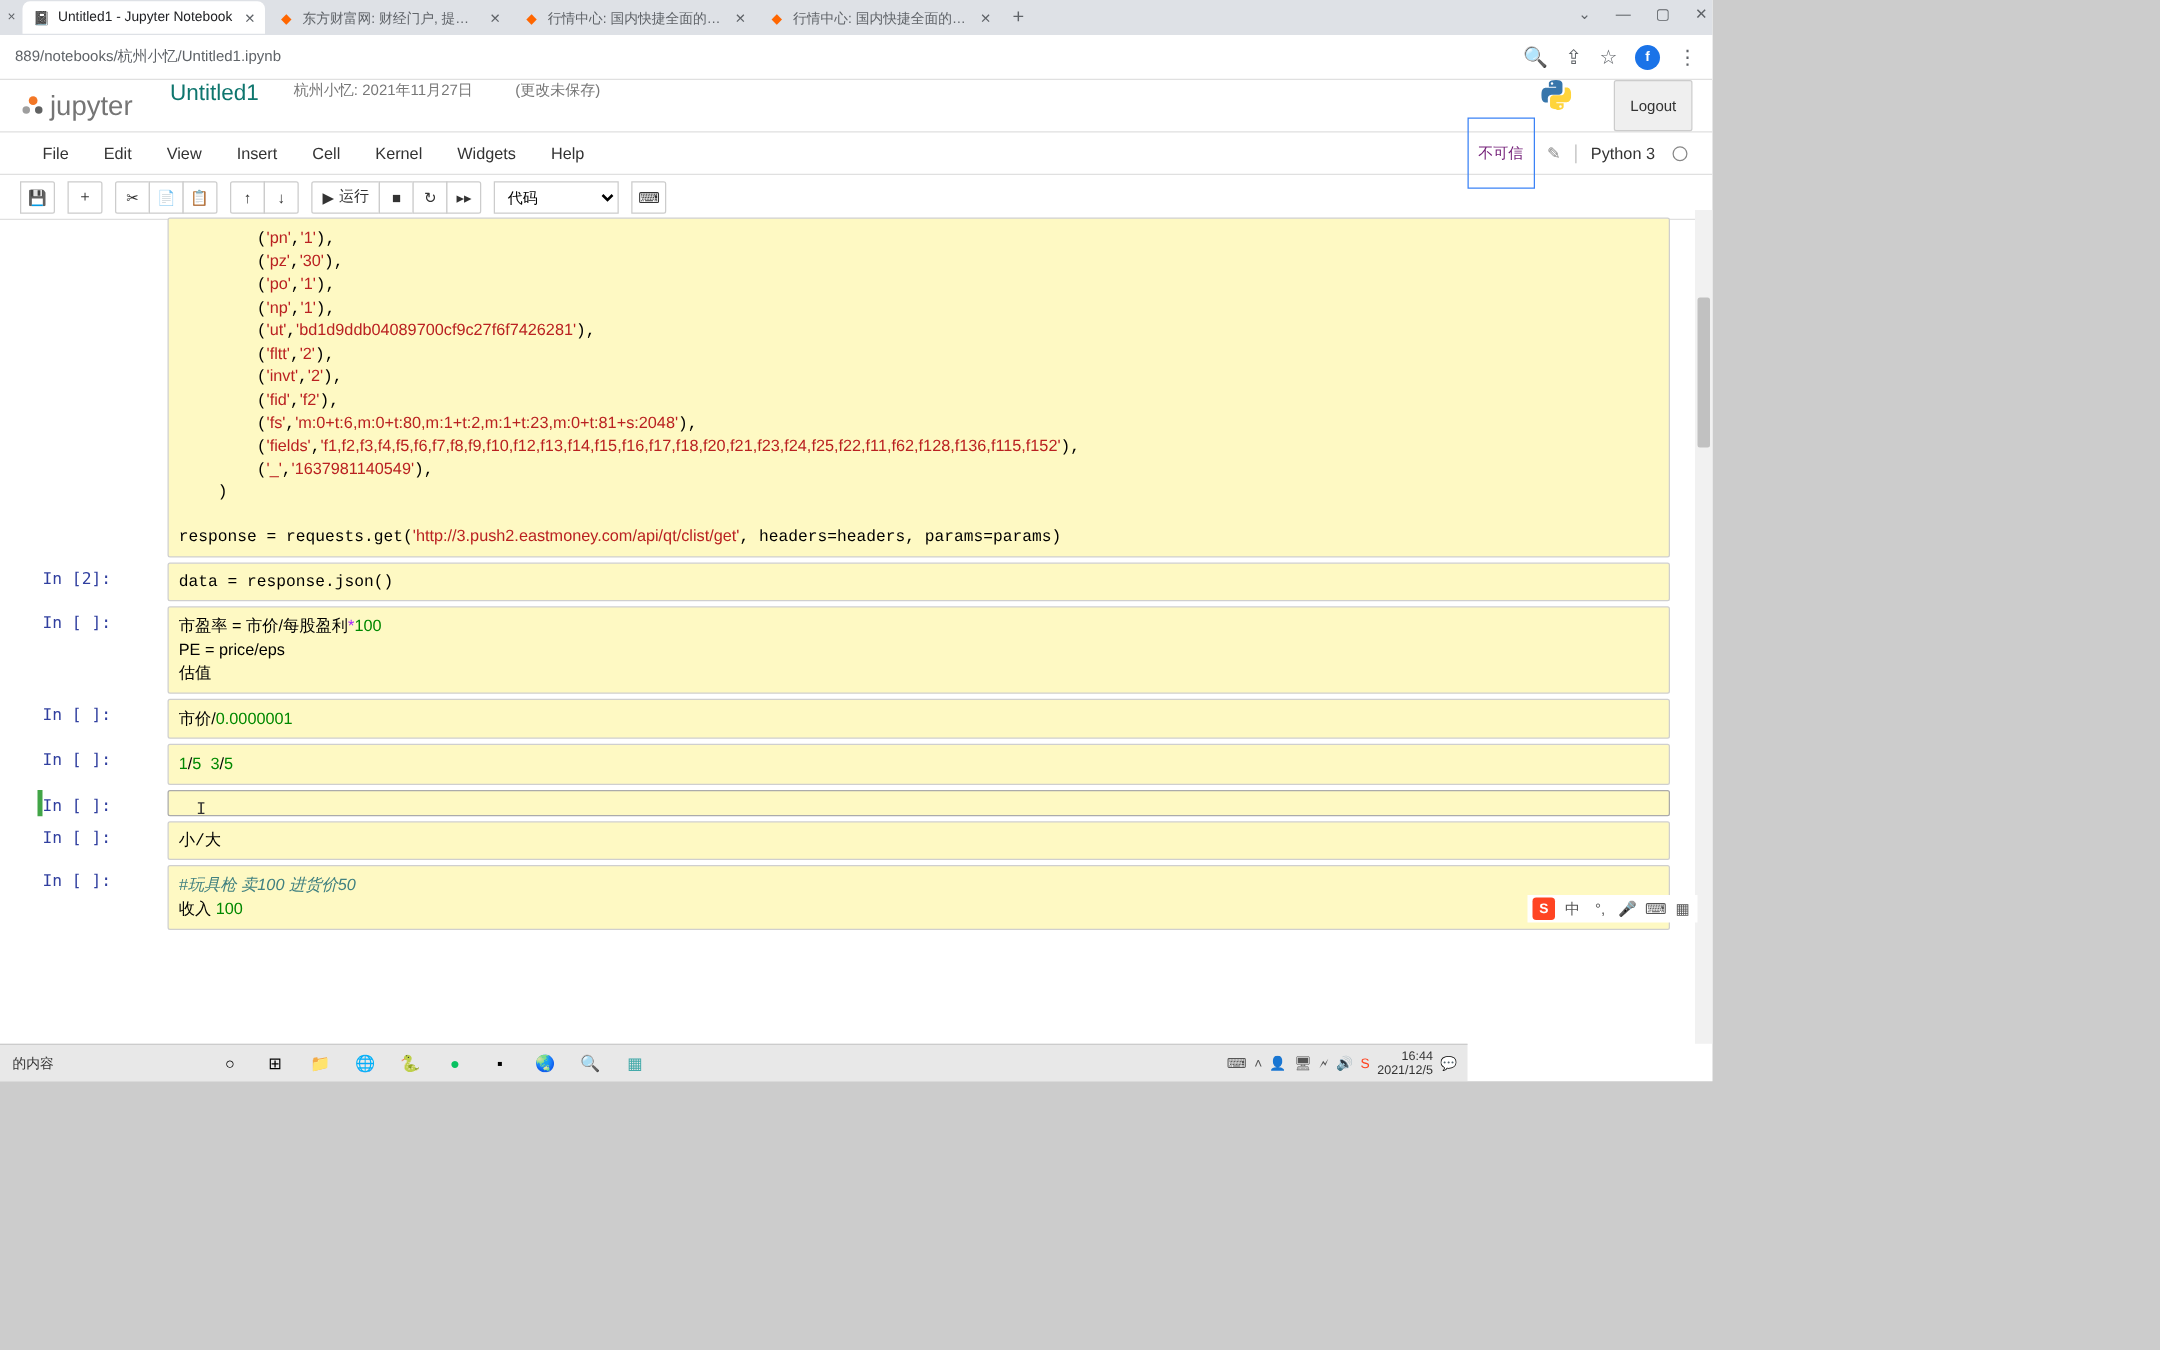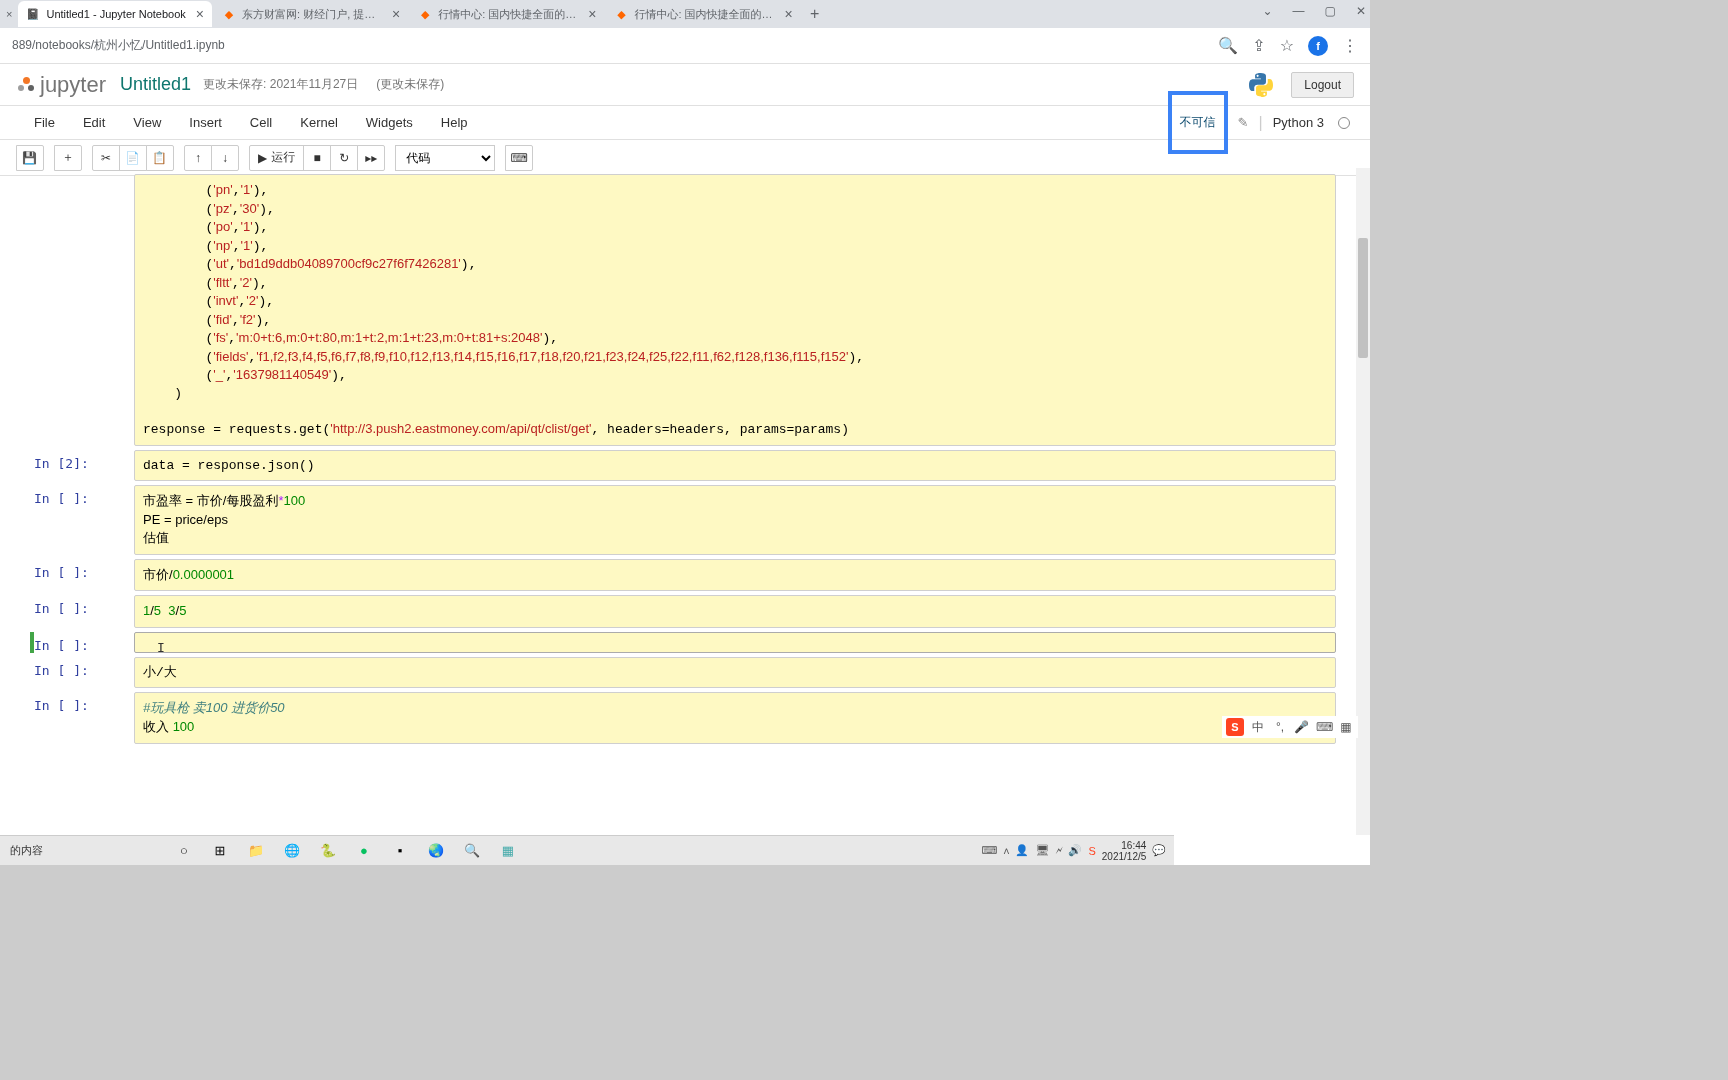--- a/index.html
+++ b/index.html
@@ -10,36 +10,36 @@
 .btab.active { background: #fff; color: #202124; }
 .btab .ico { width: 14px; height: 14px; display: inline-flex; align-items: center; justify-content: center; }
 .btab .close { font-size: 14px; color: #5f6368; margin-left: 4px; }
 .btab .lbl { white-space: nowrap; overflow: hidden; text-overflow: ellipsis; max-width: 140px; }
 .newtab { width: 24px; height: 24px; display: flex; align-items: center; justify-content: center; color: #5f6368; font-size: 16px; }
 .wincontrols { position: absolute; right: 4px; top: 4px; display: flex; gap: 20px; color: #5f6368; font-size: 12px; }
 .addr { height: 36px; background: #fff; border-bottom: 1px solid #e0e0e0; display: flex; align-items: center; padding: 0 12px; justify-content: space-between; gap: 48px; }
 .addr .url { font-size: 12px; color: #5f6368; }
 .addr .right { display: flex; align-items: center; gap: 14px; color: #5f6368; }
 .addr .avatar { width: 20px; height: 20px; border-radius: 50%; background: #1a73e8; color: #fff; display: flex; align-items: center; justify-content: center; font-size: 11px; font-weight: bold; }
-.jhead { height: 42px; display: flex; align-items: center; padding: 0 16px; gap: 8px; border-bottom: 1px solid #e0e0e0; }
+.jhead { height: 42px; display: flex; padding: 0 16px; gap: 24px; border-bottom: 1px solid #e0e0e0; }
 .jlogo { display: flex; align-items: center; gap: 4px; }
 .jlogo .dots { width: 20px; height: 20px; position: relative; }
 .jlogo .d1,.jlogo .d2,.jlogo .d3 { position: absolute; border-radius: 50%; }
 .jlogo .d1 { width: 7px; height: 7px; background: #f37726; top: 2px; left: 7px; }
 .jlogo .d2 { width: 6px; height: 6px; background: #9e9e9e; top: 10px; left: 2px; }
 .jlogo .d3 { width: 6px; height: 6px; background: #616262; top: 10px; left: 12px; }
 .jlogo .txt { font-size: 22px; color: #757575; font-weight: 300; }
 .jtitle { font-size: 18px; color: #0f766e; margin-left: 6px; }
 .jchk { font-size: 12px; color: #777; margin-left: 4px; }
 .pyico { width: 24px; height: 24px; margin-left: auto; }
 .logout { border: 1px solid #ccc; padding: 5px 12px; font-size: 12px; color: #333; border-radius: 2px; margin-left: 10px; }
 .menubar { height: 34px; border-bottom: 1px solid #e0e0e0; display: flex; align-items: center; padding: 0 20px; }
 .menubar .mi { padding: 0 14px; font-size: 13px; color: #333; }
 .mright { margin-left: auto; display: flex; align-items: center; gap: 10px; }
-.trust { border: 4px solid #3b82f6; padding: 19px 8px; font-size: 12px; color: #0c4a6e; }
+.trust { border: 1px solid #3b82f6; padding: 19px 8px; font-size: 12px; color: #701a75; }
 .kname { font-size: 13px; color: #333; }
 .kind { width: 12px; height: 12px; border: 1px solid #888; border-radius: 50%; display: inline-block; margin-left: 4px; }
 .edit-ico { color: #888; font-size: 13px; }
 .toolbar { height: 36px; border-bottom: 1px solid #e0e0e0; display: flex; align-items: center; padding: 0 16px; gap: 2px; }
 .tbtn { width: 28px; height: 26px; border: 1px solid #ccc; background: #fff; display: flex; align-items: center; justify-content: center; font-size: 12px; color: #333; border-radius: 2px; }
 .tgrp { display: flex; margin-right: 8px; }
 .tgrp .tbtn { border-radius: 0; margin-left: -1px; }
 .tgrp .tbtn:first-child { border-radius: 2px 0 0 2px; margin-left: 0; }
 .tgrp .tbtn:last-child { border-radius: 0 2px 2px 0; }
 .runbtn { width: auto; padding: 0 8px; gap: 4px; }
@@ -123,21 +123,21 @@
   <div class="jhead">
     <div class="jlogo">
       <div class="dots">
           <span class="d1"></span>
           <span class="d2"></span>
           <span class="d3"></span>
         </div>
       <span class="txt">jupyter</span>
     </div>
     <span class="jtitle">Untitled1</span>
-    <span class="jchk">更改未保存: 2021年11月27日</span>
+    <span class="jchk">杭州小忆: 2021年11月27日</span>
     <span class="jchk" style="margin-left:10px;">(更改未保存)</span>
     <svg class="pylogo pyico" viewBox="0 0 256 255">
       <path class="a" d="M126 0c-65 0-61 28-61 28v29h62v9H40s-40-5-40 61 35 64 35 64h21v-31s-1-35 34-35h58s33 1 33-32V33s5-33-55-33zM92 19a11 11 0 1 1 0 22 11 11 0 0 1 0-22z"></path>
       <path class="b" d="M130 255c65 0 61-28 61-28v-29h-62v-9h87s40 5 40-61-35-64-35-64h-21v31s1 35-34 35h-58s-33-1-33 32v54s-5 33 55 33zm34-19a11 11 0 1 1 0-22 11 11 0 0 1 0 22z"></path>
     </svg>
     <button class="logout">Logout</button>
   </div>
 
   <div class="menubar">
     <span class="mi">File</span>

